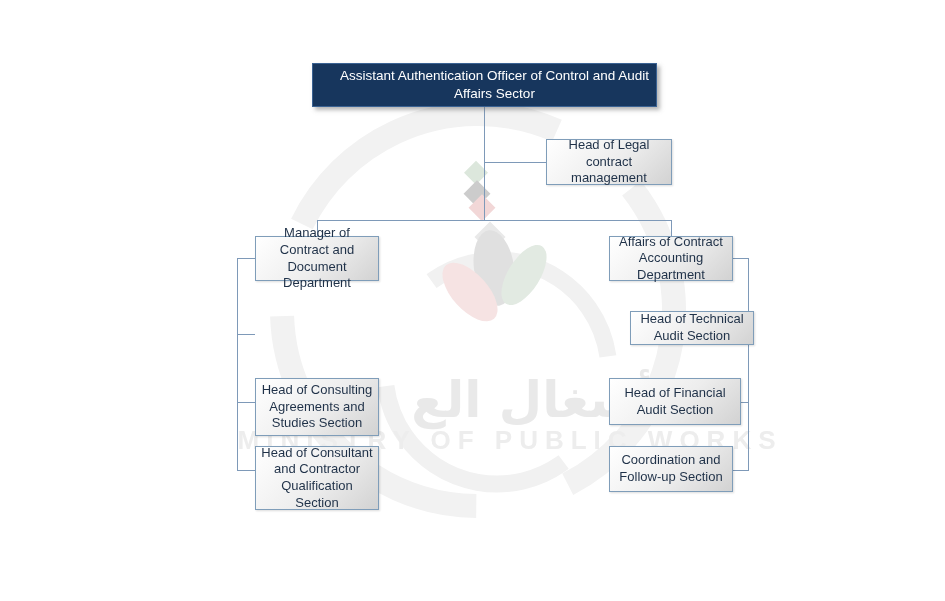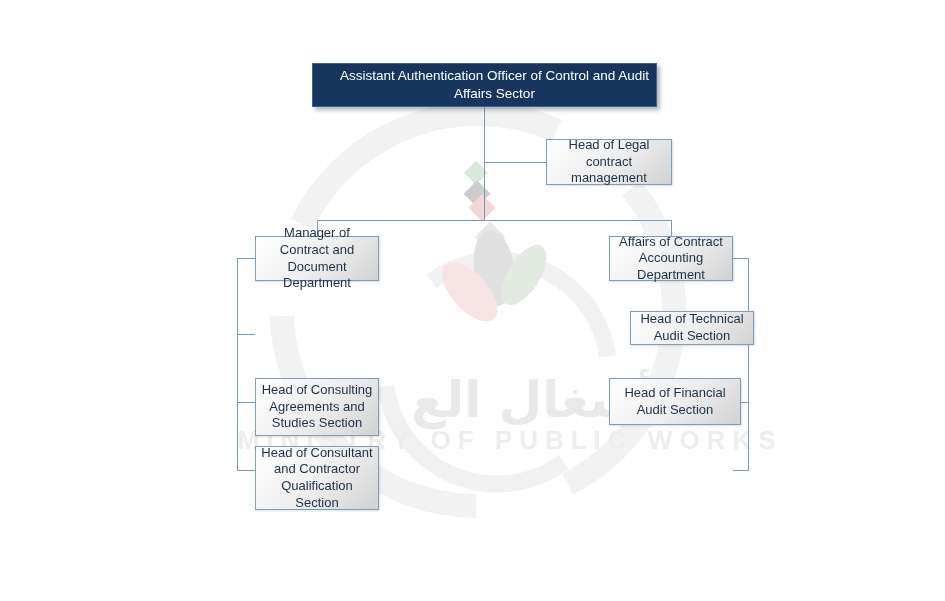--- a/index.html
+++ b/index.html
@@ -104,14 +104,15 @@
 
 
   <div class="node" style="left:255px;top:378px;width:124px;height:58px;">Head of Consulting Agreements and Studies Section</div>
 
   <div class="node" style="left:255px;top:446px;width:124px;height:64px;">Head of Consultant and Contractor Qualification Section</div>
 
   <div class="node" style="left:630px;top:311px;width:124px;height:34px;">Head of Technical Audit Section</div>
 
   <div class="node" style="left:609px;top:378px;width:132px;height:47px;">Head of Financial Audit Section</div>
 
+  <div class="node" style="left:609px;top:446px;width:124px;height:46px;">Coordination and Follow-up Section</div>
 
 </div>
 
 </body></html>

